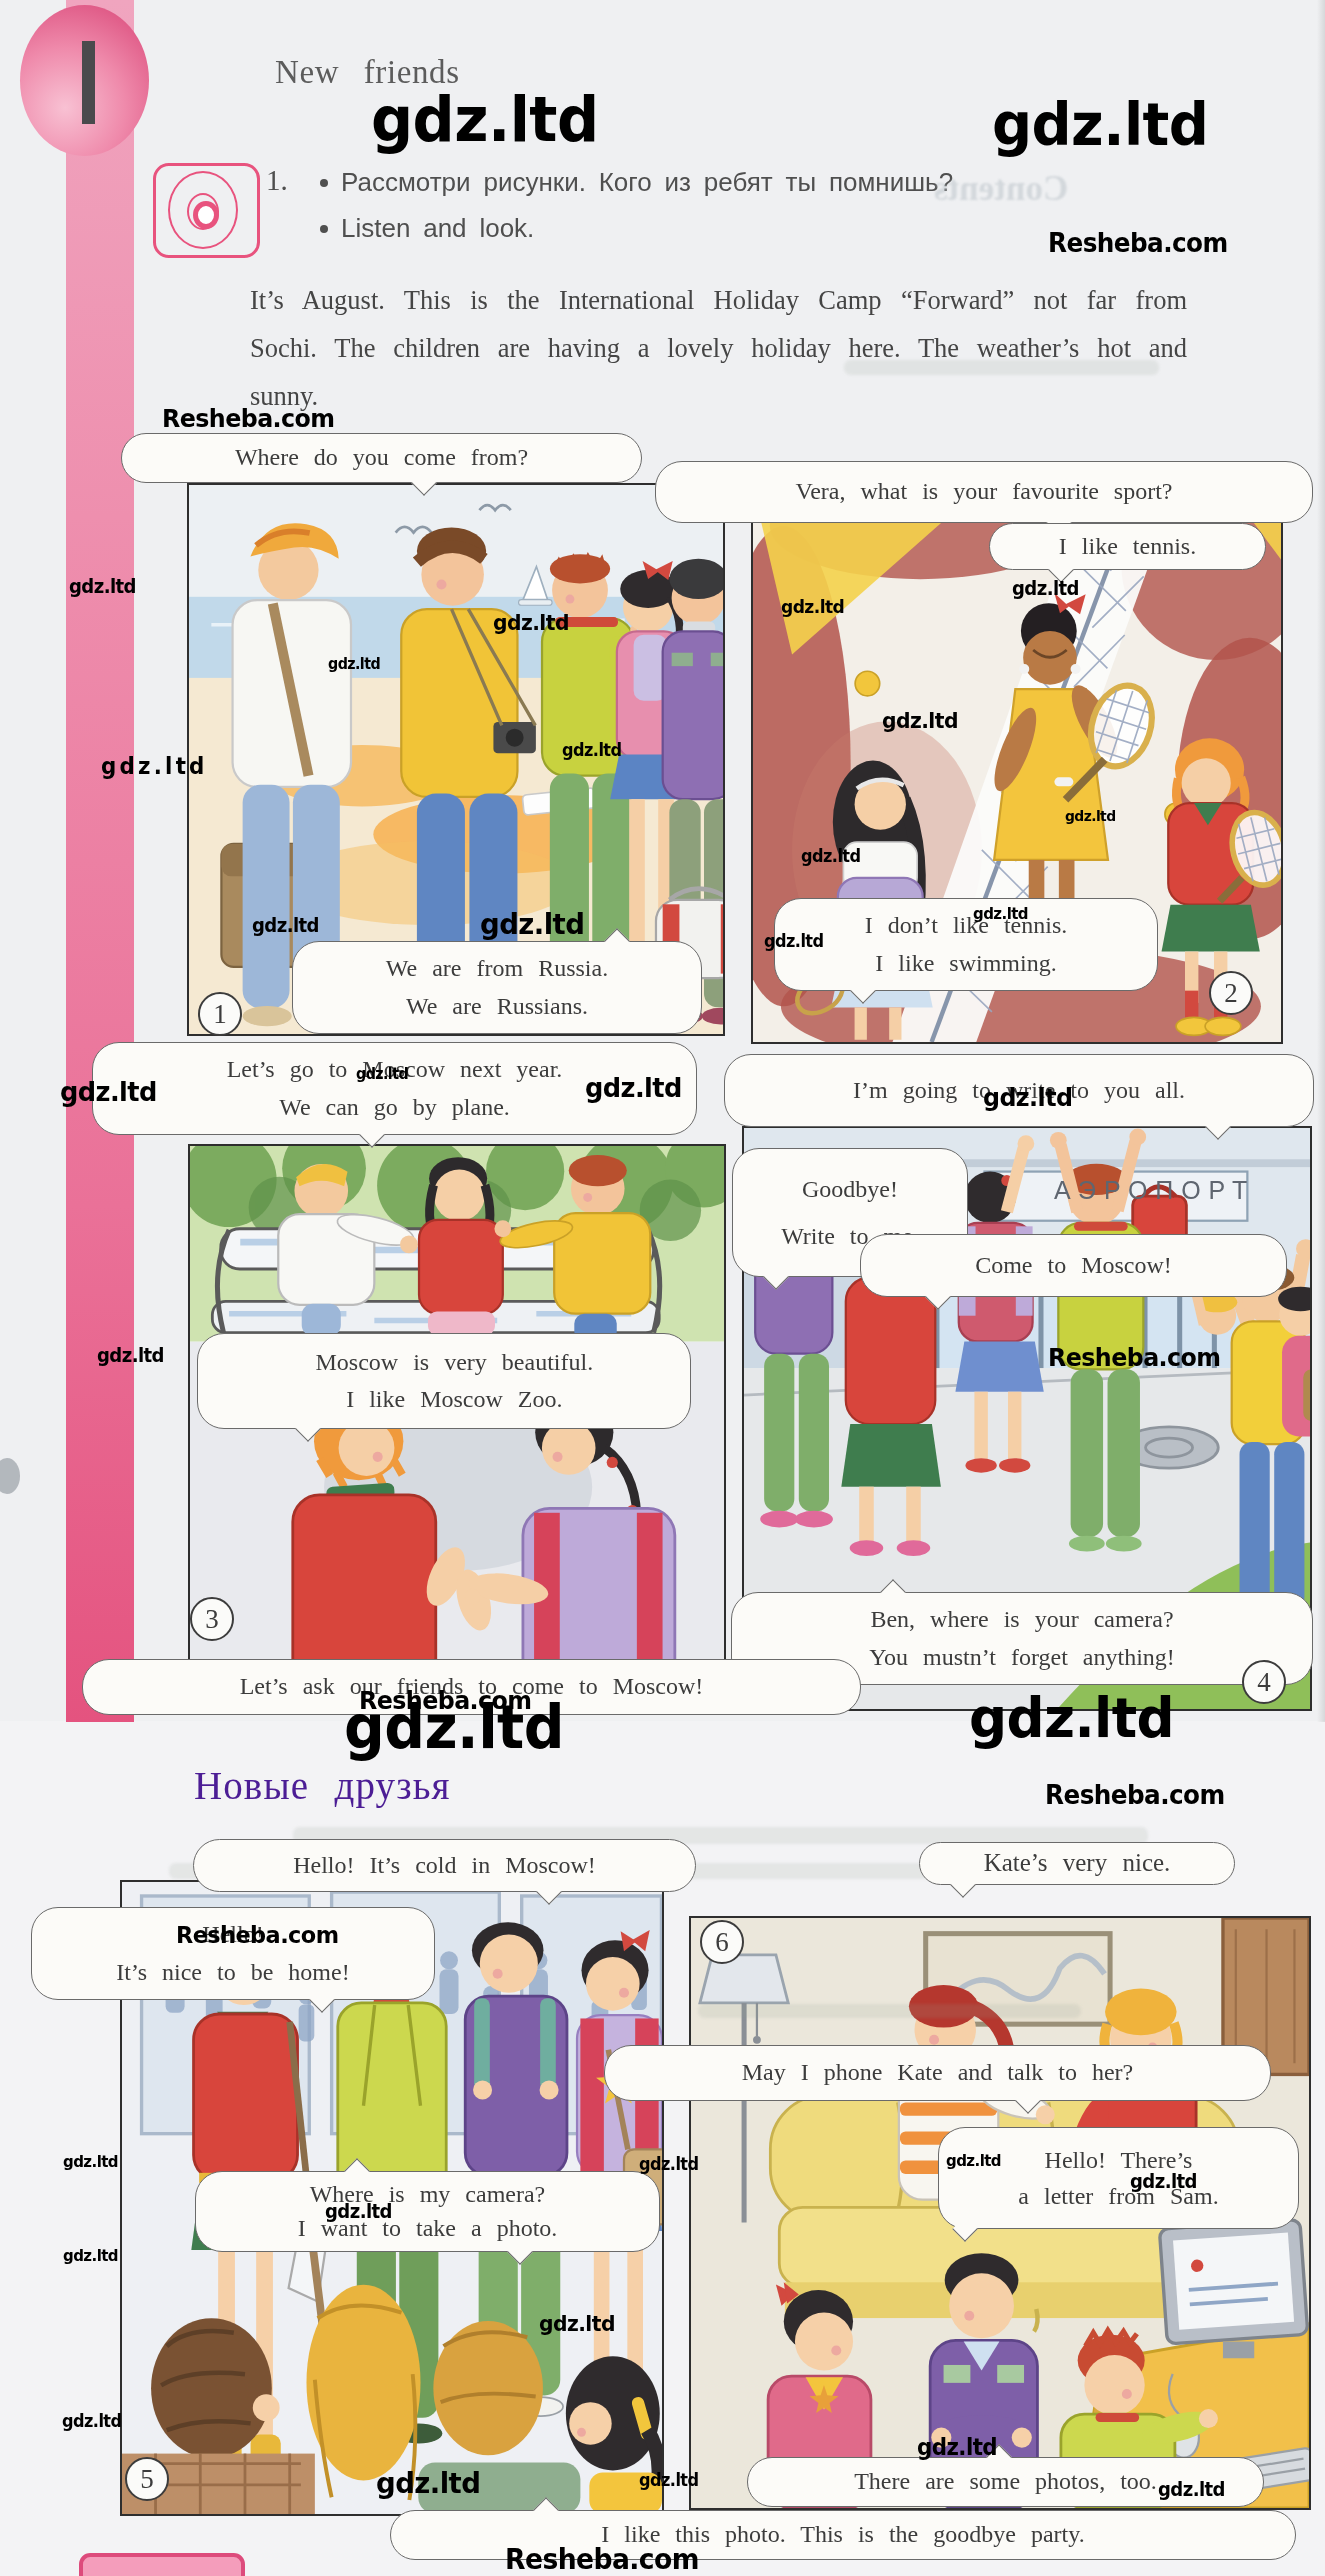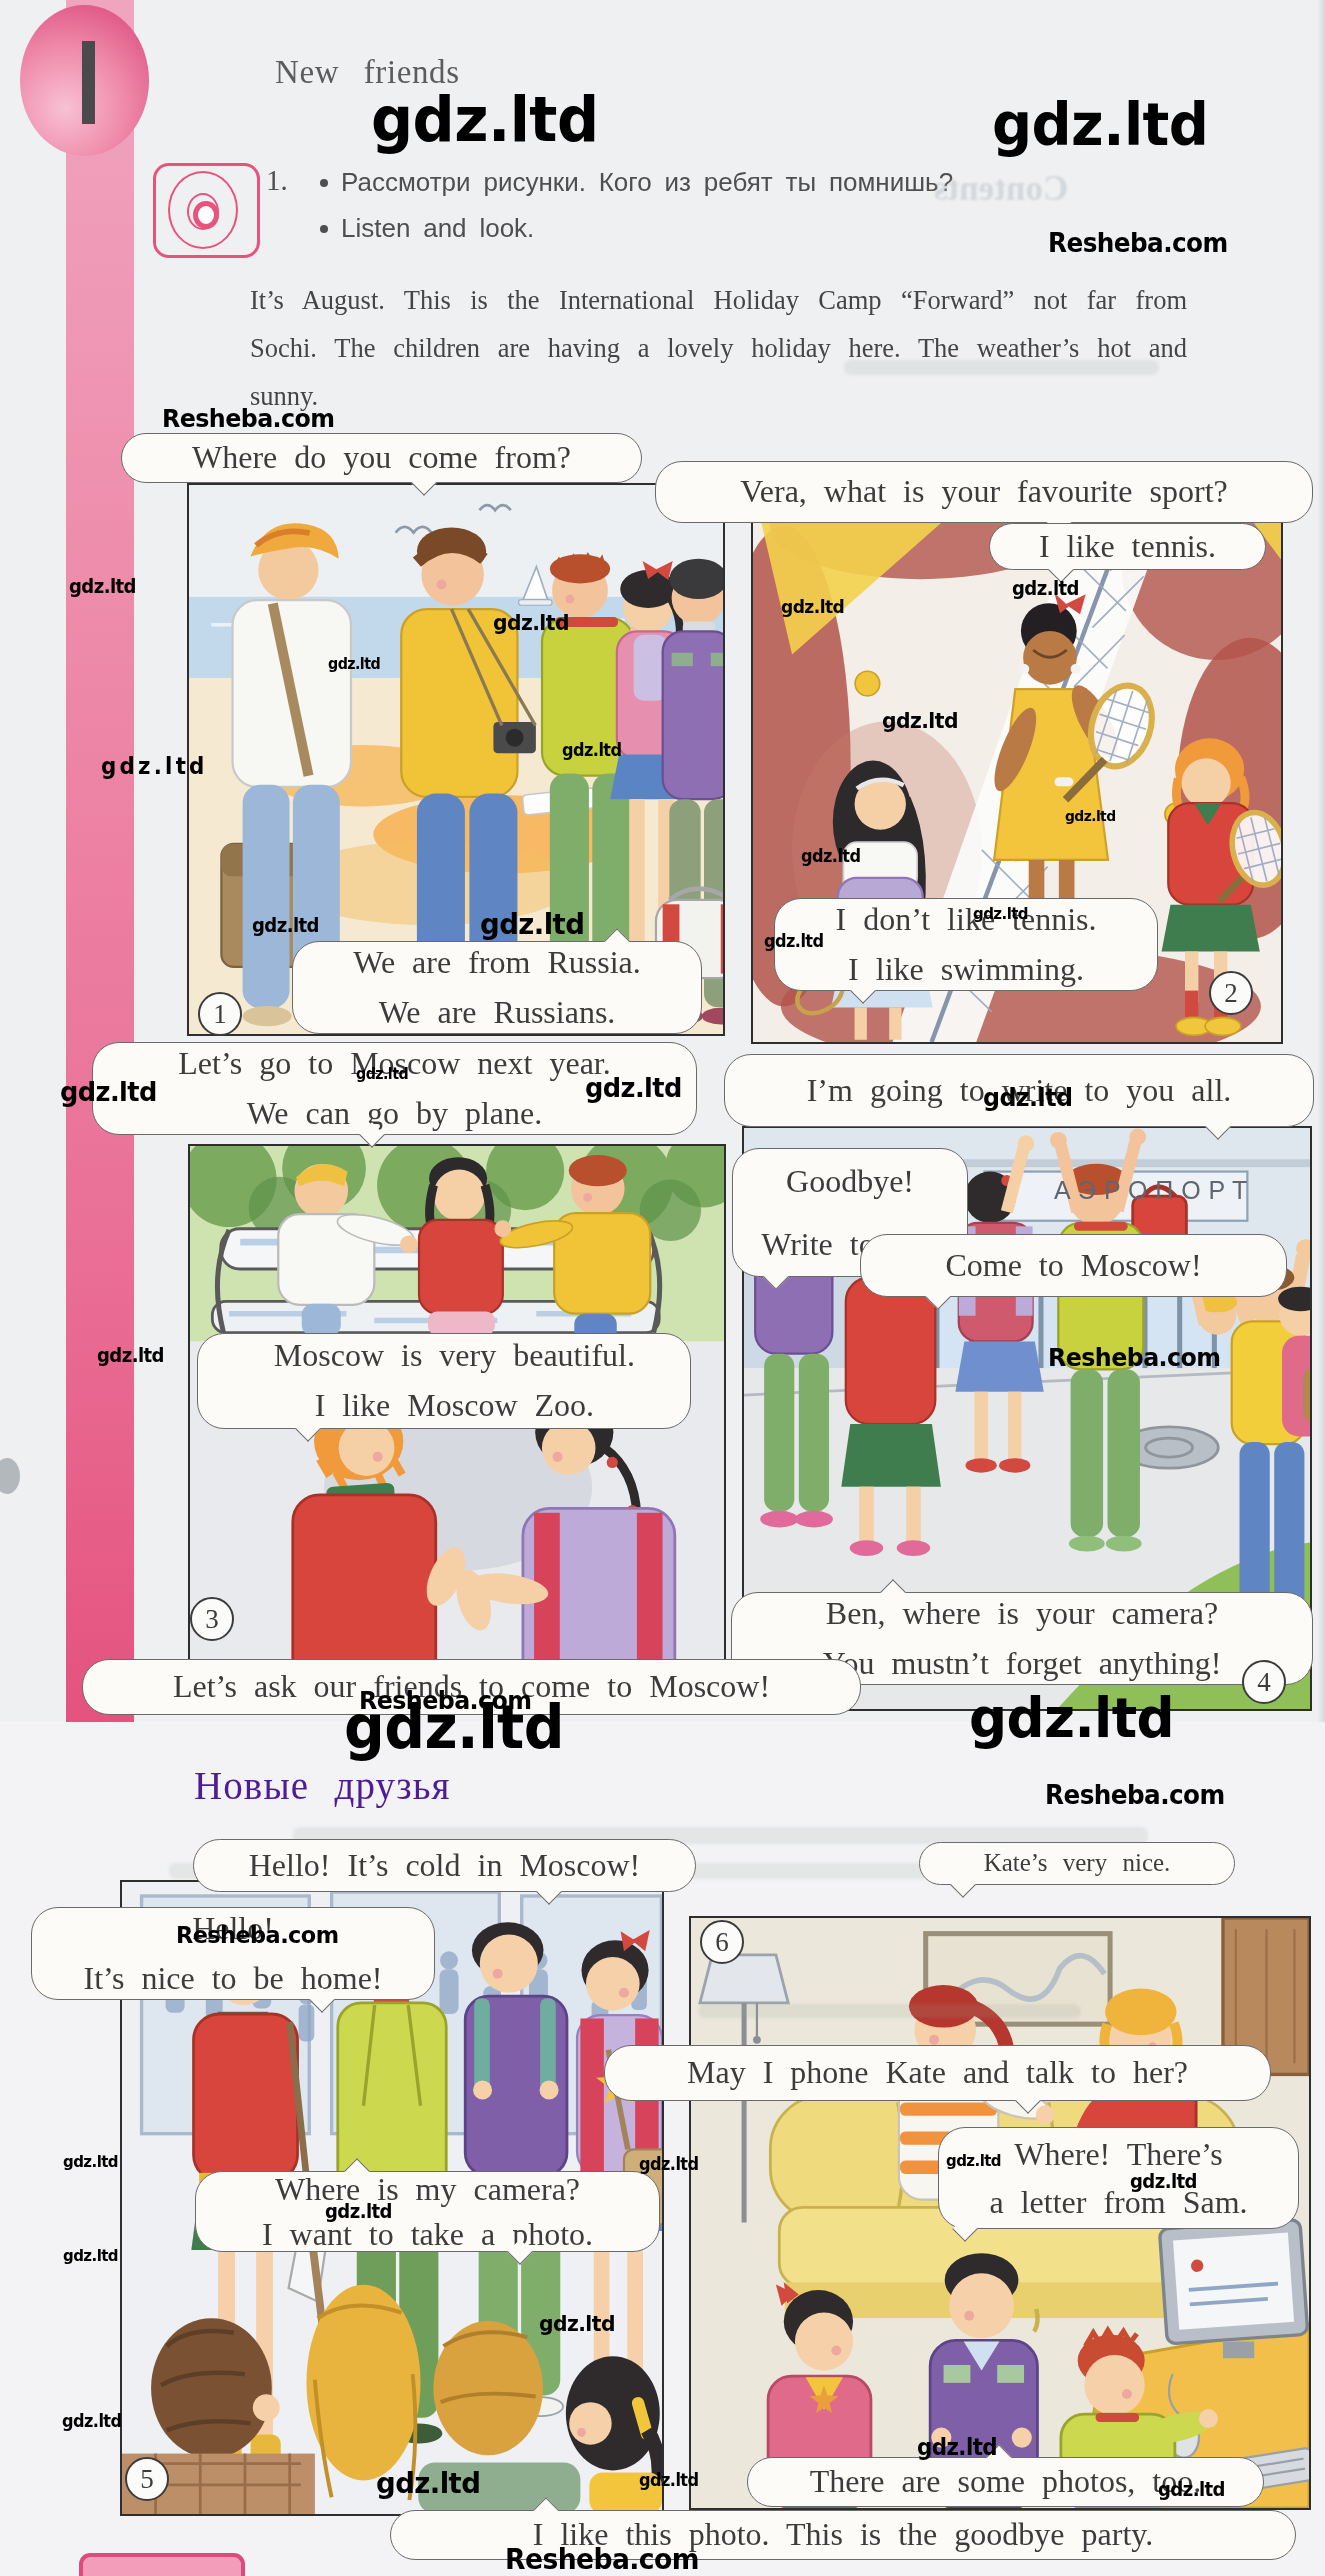--- a/index.html
+++ b/index.html
@@ -25,21 +25,21 @@
   .dot{position:absolute;width:7.9px;height:7.9px;border-radius:50%;background:#4f4f4f;}
   .intro{position:absolute;left:250px;top:276px;width:937px;font-size:26.5px;line-height:48px;text-align:justify;word-spacing:6.2px;color:#454545;}
   
   .panel{position:absolute;border:2.3px solid #2e2e2e;background:#fff;box-sizing:border-box;}
   .panel svg{display:block;width:100%;height:100%;}
   .pnum{position:absolute;width:44px;height:44px;border:2.3px solid #3c3c3c;border-radius:50%;background:#fbfbf9;
         display:flex;align-items:center;justify-content:center;font-size:27px;color:#3c3c3c;z-index:30;box-sizing:border-box;}
   
   .bubble{position:absolute;background:#fcfbf8;border:1.7px solid #6a6a6a;border-radius:27px;z-index:20;
           display:flex;flex-direction:column;align-items:center;justify-content:center;text-align:center;
-          font-size:32px;color:#3c3c3c;word-spacing:9px;line-height:1.55;box-sizing:border-box;padding:2.3px 11.3px;}
+          font-size:24px;color:#3c3c3c;word-spacing:9px;line-height:1.55;box-sizing:border-box;padding:2.3px 11.3px;}
   .tail{position:absolute;width:17px;height:17px;background:#fcfbf8;transform:rotate(45deg);z-index:19;}
   .tail.down{bottom:-10px;border-right:1.7px solid #6a6a6a;border-bottom:1.7px solid #6a6a6a;}
   .tail.up{top:-10px;border-left:1.7px solid #6a6a6a;border-top:1.7px solid #6a6a6a;}
   
   .sign{position:absolute;left:1054px;top:1176px;width:242px;font-family:"Liberation Sans","DejaVu Sans",sans-serif;
         font-size:25px;letter-spacing:7.9px;color:#5f6670;z-index:21;}
   
   .heading2{position:absolute;left:194px;top:1763px;font-size:39px;color:#4c1d95;word-spacing:14.6px;letter-spacing:1.1px;}
   
   .wm{position:absolute;font-family:"DejaVu Sans","Liberation Sans",sans-serif;font-weight:700;color:#000;
@@ -700,21 +700,21 @@
     <span>May I phone Kate and talk to her?</span>
       <div class="tail down" style="left:414px;"></div>
   </div>
   <div class="bubble" style="left:195px;top:2171px;width:465px;height:81px;line-height:1.4;">
     <span>Where is my camera?</span>
       <span>I want to take a photo.</span>
     <div class="tail up" style="left:152px;"></div>
       <div class="tail down" style="left:315px;"></div>
   </div>
   <div class="bubble" style="left:938px;top:2127px;width:361px;height:102px;line-height:1.5;">
-    <span>Where! There’s</span>
+    <span>Hello! There’s</span>
       <span>a letter from Sam.</span>
     <div class="tail down" style="left:17px;"></div>
   </div>
   <div class="bubble" style="left:747px;top:2457px;width:517px;height:50px;">
     <span>There are some photos, too.</span>
       <div class="tail up" style="left:242px;"></div>
   </div>
   <div class="bubble" style="left:390px;top:2510px;width:906px;height:50px;">
     <span>I like this photo. This is the goodbye party.</span>
       <div class="tail up" style="left:146px;"></div>

